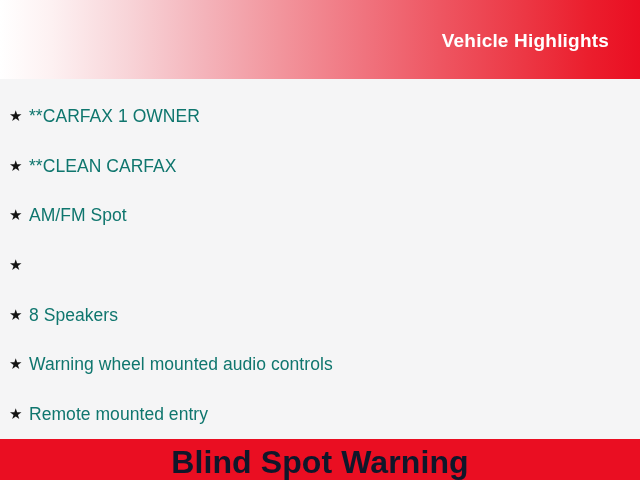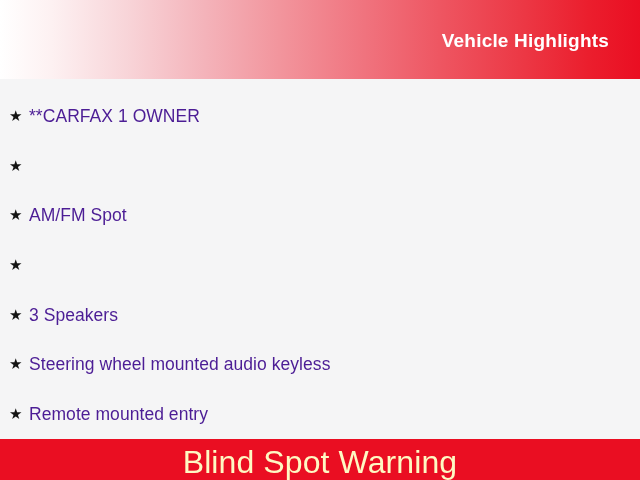--- a/index.html
+++ b/index.html
@@ -91,42 +91,42 @@
     font-size: 15px;
     line-height: 1;
     color: #141414;
     text-align: left;
     position: relative;
     top: -1px;
   }
 
   .highlight-label {
     font-size: 17.5px;
-    color: #4c1d95;
+    color: #0f766e;
     line-height: 1.1;
     white-space: nowrap;
     letter-spacing: 0.05px;
   }
 
   
   #footer-banner {
     width: 640px;
     height: 47px;
     flex: 0 0 47px;
     background: #ea0e22;
     display: flex;
     align-items: center;
     justify-content: center;
     box-sizing: border-box;
   }
 
   #footer-text {
-    color: #fef9c3;
+    color: #0f172a;
     font-size: 32px;
-    font-weight: normal;
+    font-weight: bold;
     line-height: 1;
     letter-spacing: 0.1px;
     white-space: nowrap;
     position: relative;
     top: -1px;
   }
 </style>
 </head>
 <body>
 
@@ -138,39 +138,40 @@
 
   <ul id="highlights-list">
 
     <li class="highlight-item">
       <span class="bullet-star">★</span>
       <span class="highlight-label">**CARFAX 1 OWNER</span>
     </li>
 
     <li class="highlight-item">
       <span class="bullet-star">★</span>
+      <span class="highlight-label">**CLEAN CARFAX</span>
     </li>
 
     <li class="highlight-item">
       <span class="bullet-star">★</span>
       <span class="highlight-label">AM/FM Spot</span>
     </li>
 
     <li class="highlight-item">
       <span class="bullet-star">★</span>
     </li>
 
     <li class="highlight-item">
       <span class="bullet-star">★</span>
-      <span class="highlight-label">3 Speakers</span>
+      <span class="highlight-label">8 Speakers</span>
     </li>
 
     <li class="highlight-item">
       <span class="bullet-star">★</span>
-      <span class="highlight-label">Steering wheel mounted audio keyless</span>
+      <span class="highlight-label">Warning wheel mounted audio controls</span>
     </li>
 
     <li class="highlight-item">
       <span class="bullet-star">★</span>
       <span class="highlight-label">Remote mounted entry</span>
     </li>
 
   </ul>
 
   <div id="footer-banner">

